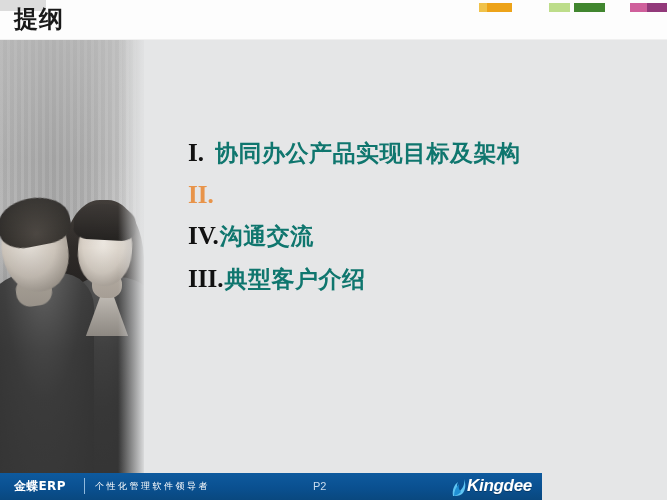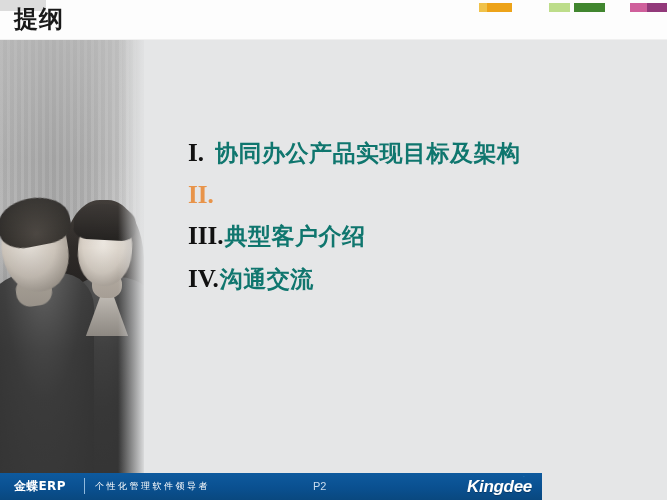--- a/index.html
+++ b/index.html
@@ -217,21 +217,21 @@
     font-family:"DejaVu Sans","Liberation Sans",sans-serif;
   }
   #page-number {
     position:absolute; left:313px; top:7px;
     font-size:11px; color:#c9dcee;
     font-family:"Liberation Sans",sans-serif;
   }
   #kingdee-logo {
     position:absolute; right:10px; top:3px;
     height:21px;
-    display:flex; align-items:flex-end; gap:0;flex-direction:column;
+    display:flex; align-items:flex-start; gap:0;
   }
   #kingdee-mark { width:16px; height:20px; display:block; }
   #kingdee-word {
     font-family:"Liberation Sans","DejaVu Sans",sans-serif;
     font-style:italic;
     font-weight:bold;
     font-size:17px;
     color:#ffffff;
     letter-spacing:-0.3px;
     text-shadow:0 1px 0 rgba(0,0,0,0.25);
@@ -276,27 +276,27 @@
       <div class="outline-item gap-wide">
         <span class="outline-num">I.</span>
         <span class="outline-text">协同办公产品实现目标及架构</span>
       </div>
 
       <div class="outline-item gap-tight highlight">
         <span class="outline-num">II.</span>
       </div>
 
       <div class="outline-item gap-tight">
+        <span class="outline-num">IV.</span>
+        <span class="outline-text">沟通交流</span>
+      </div>
+
+      <div class="outline-item gap-tight">
         <span class="outline-num">III.</span>
         <span class="outline-text">典型客户介绍</span>
-      </div>
-
-      <div class="outline-item gap-tight">
-        <span class="outline-num">IV.</span>
-        <span class="outline-text">沟通交流</span>
       </div>
 
     </div>
   </div>
 
   <div id="footer-bar">
     <div id="footer-brand">金蝶ERP</div>
     <div id="footer-divider"></div>
     <div id="footer-tagline">个性化管理软件领导者</div>
     <div id="page-number">P2</div>

